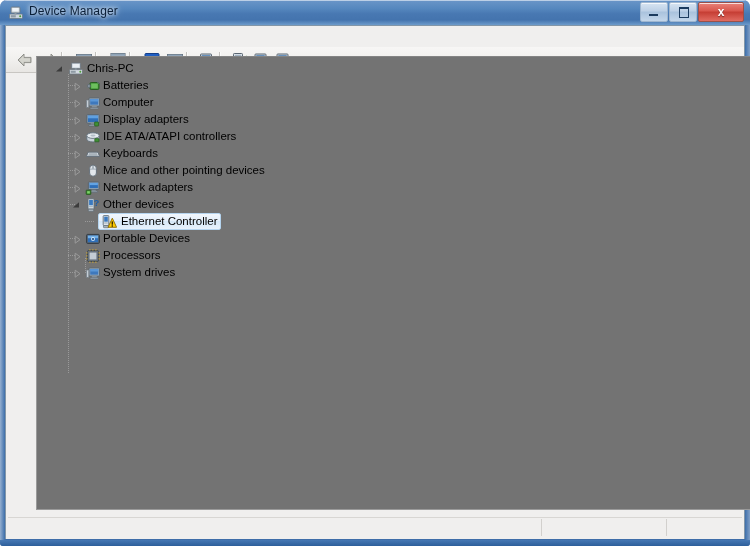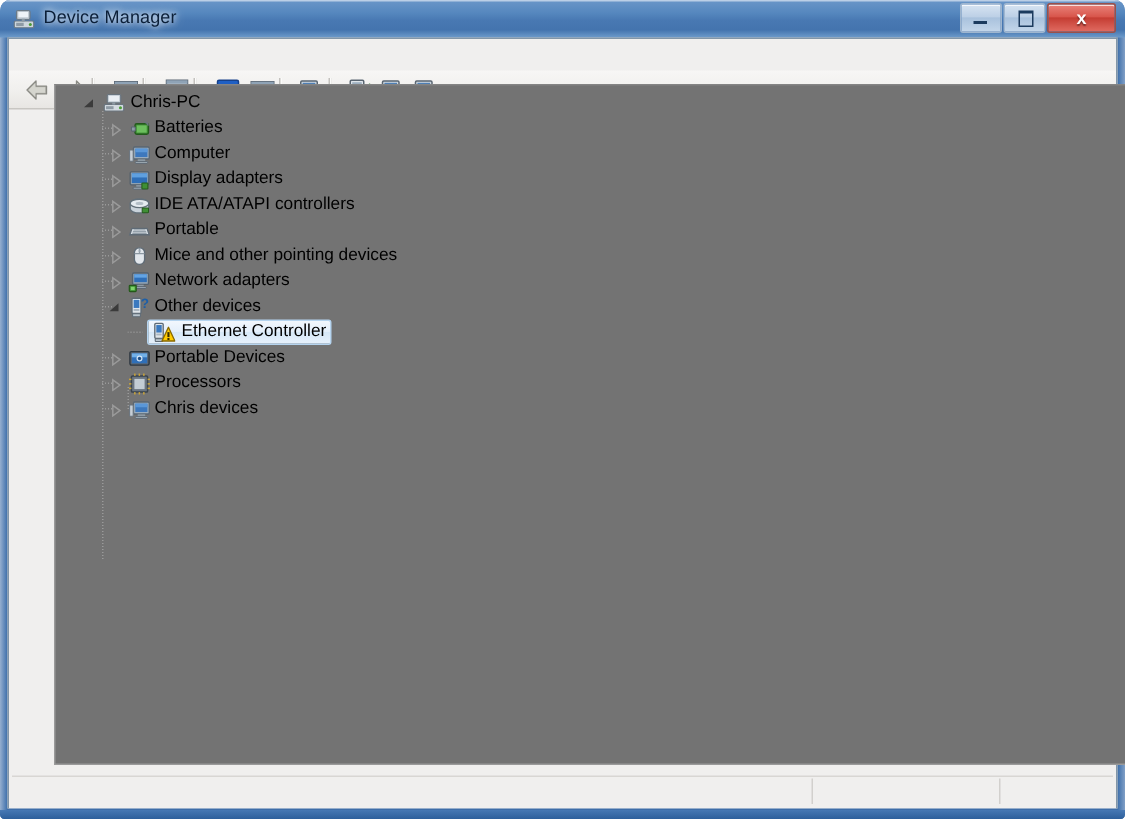--- a/index.html
+++ b/index.html
@@ -499,21 +499,21 @@
             <svg width="9" height="9" viewBox="0 0 9 9">
                 <path d="M2.2 1.2 L7 4.7 L2.2 8.2 Z" fill="none" stroke="#9a9a9a" stroke-width="1"></path>
               </svg>
           </div>
           <div class="node-icon" style="left:48px">
             <svg width="16" height="16" viewBox="0 0 16 16">
               <path d="M1.5 10.5 L3 6.2 L13 6.2 L14.5 10.5 Z" fill="#d6dde3" stroke="#5f6b76" stroke-width="0.9"></path>
               <path d="M4 7.2 L12 7.2 M3.6 8.4 L12.4 8.4 M3.2 9.6 L12.8 9.6" stroke="#95a1ab" stroke-width="0.8"></path>
             </svg>
           </div>
-          <div class="node-label" style="left:66px">Portable</div>
+          <div class="node-label" style="left:66px">Keyboards</div>
         </div>
 
         <div class="row">
           <div class="guide-h" style="left:31px; top:8px; width:8px;"></div>
           <div class="twisty" style="left:36px">
             <svg width="9" height="9" viewBox="0 0 9 9">
                 <path d="M2.2 1.2 L7 4.7 L2.2 8.2 Z" fill="none" stroke="#9a9a9a" stroke-width="1"></path>
               </svg>
           </div>
           <div class="node-icon" style="left:48px">
@@ -646,21 +646,21 @@
           <div class="node-icon" style="left:48px">
             <svg width="16" height="16" viewBox="0 0 16 16">
               <rect x="4" y="3" width="10.5" height="8" rx="0.8" fill="#9fb0bf" stroke="#5a6672" stroke-width="0.9"></rect>
               <rect x="5.2" y="4.1" width="8.1" height="5.6" fill="#3d78bd"></rect>
               <rect x="5.2" y="4.1" width="8.1" height="2.4" fill="#5a97d8"></rect>
               <rect x="6.8" y="11.2" width="5" height="1.5" fill="#8d9aa4"></rect>
               <rect x="5.2" y="12.7" width="8.2" height="1.2" rx="0.4" fill="#a7b3bd" stroke="#5a6672" stroke-width="0.6"></rect>
               <rect x="1.4" y="5" width="2.4" height="7.5" rx="0.5" fill="#c6ced6" stroke="#6a757f" stroke-width="0.7"></rect>
             </svg>
           </div>
-          <div class="node-label" style="left:66px">Chris devices</div>
+          <div class="node-label" style="left:66px">System drives</div>
         </div>
 
 
       </div>
     </div>
 
     <div class="statusbar">
       <div class="sb-panel first" style="left:0px; width:533px;"></div>
       <div class="sb-panel" style="left:533px; width:125px;"></div>
       <div class="sb-panel" style="left:658px; width:76px;"></div>

